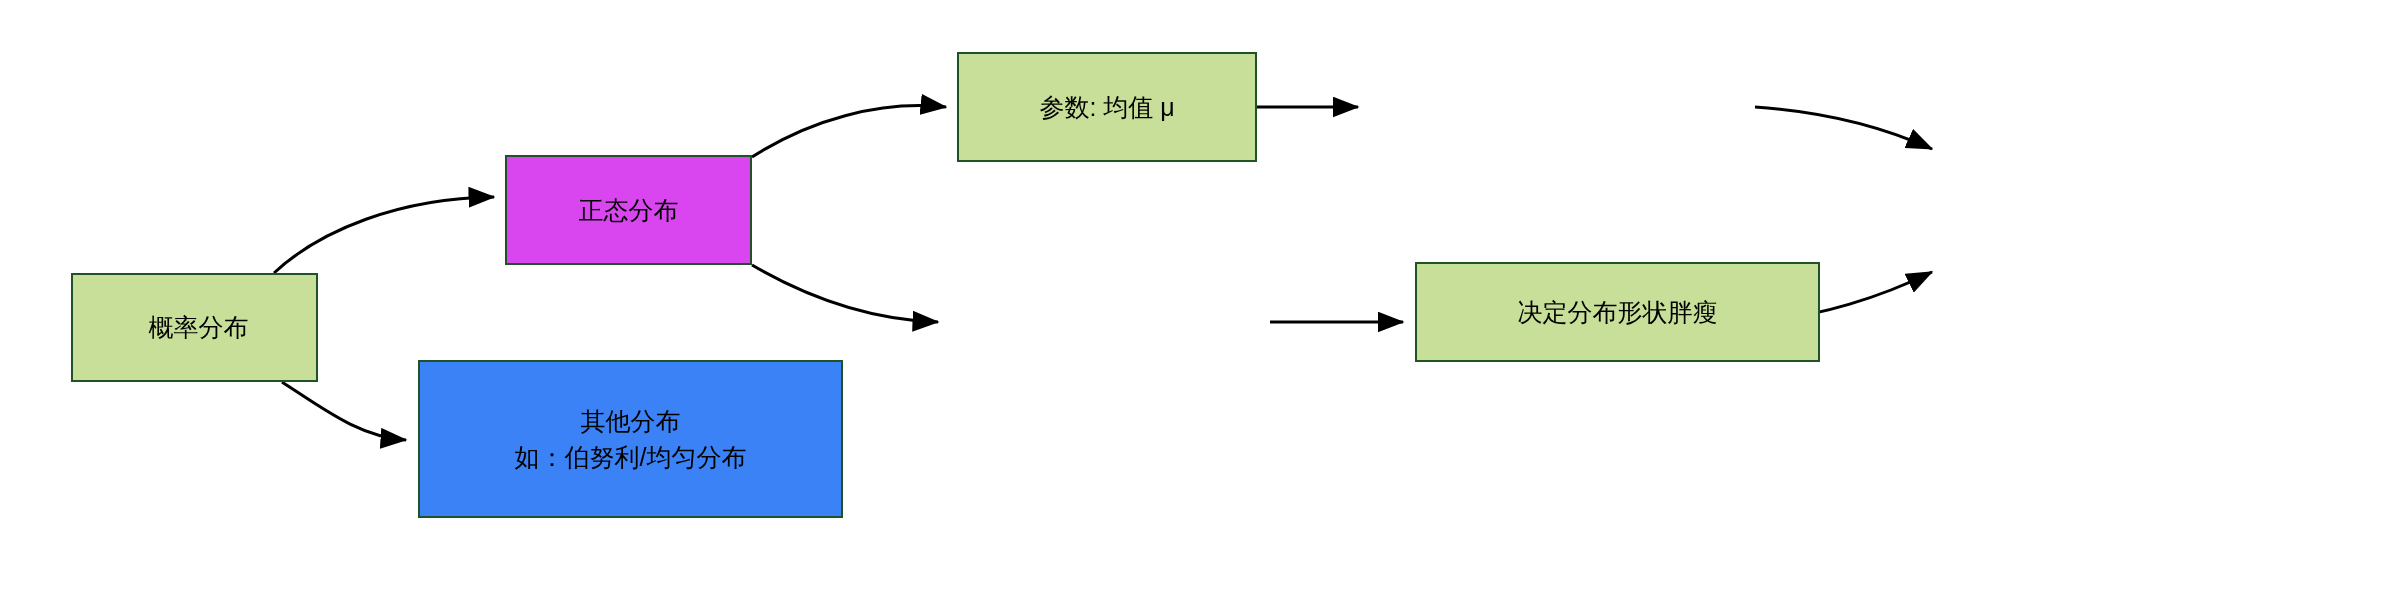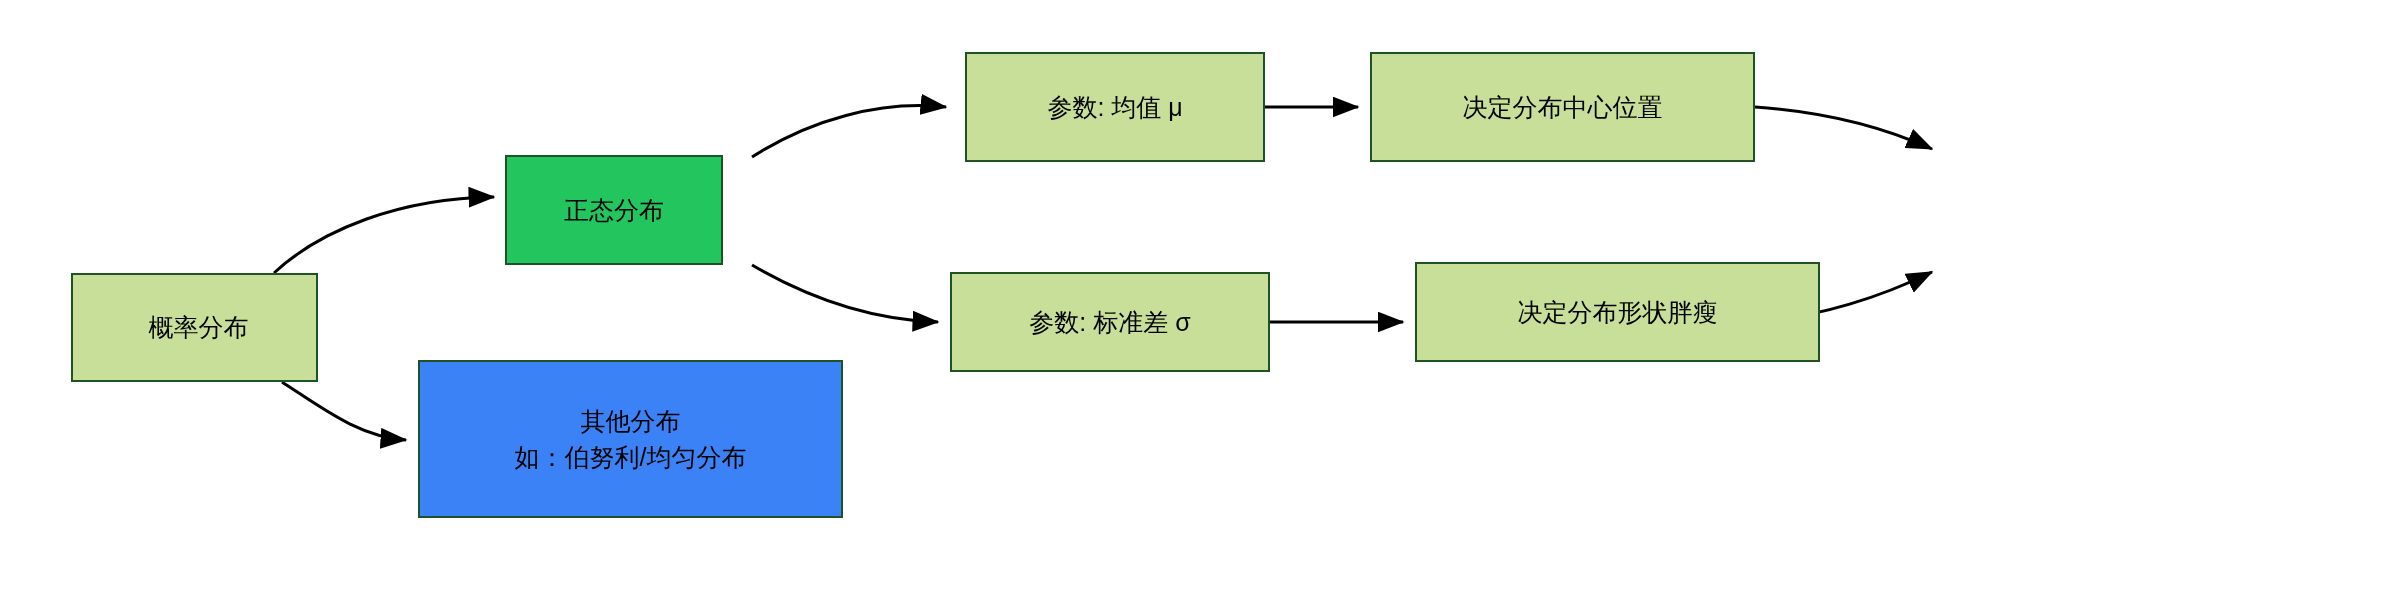--- a/index.html
+++ b/index.html
@@ -74,39 +74,33 @@
 
     <path d="M 1755 107 C 1830 112 1890 130 1932 149" fill="none" stroke="#000000" stroke-width="3" marker-end="url(#arrowhead)"></path>
 
     <path d="M 1750 322 C 1820 318 1885 295 1932 272" fill="none" stroke="#000000" stroke-width="3" marker-end="url(#arrowhead)"></path>
   </svg>
 
   <div class="node" style="left: 71px; top: 273px; width: 247px; height: 109px; background: rgb(200, 223, 154); border-color: rgb(31, 82, 36); color: rgb(0, 0, 0); padding-left: 8px;">
     <span class="node-label">概率分布</span>
   </div>
 
-  <div class="node" style="left: 505px; top: 155px; width: 218px; height: 110px; background: #22c55e; border-color: rgb(31, 82, 36); color: rgb(0, 0, 0);">
+  <div class="node" style="left: 505px; top: 155px; width: 247px; height: 110px; background: #d946ef; border-color: rgb(31, 82, 36); color: rgb(0, 0, 0);">
     <span class="node-label">正态分布</span>
   </div>
 
   <div class="node" style="left: 418px; top: 360px; width: 425px; height: 158px; background: #3b82f6; border-color: rgb(31, 82, 36); color: rgb(0, 0, 0);">
     <span class="node-label">其他分布
 如：伯努利/均匀分布</span>
   </div>
 
-  <div class="node" style="left: 957px; top: 52px; width: 300px; height: 110px; background: rgb(200, 223, 154); border-color: rgb(31, 82, 36); color: rgb(0, 0, 0); margin-left: 8px;">
+  <div class="node" style="left: 957px; top: 52px; width: 300px; height: 110px; background: rgb(200, 223, 154); border-color: rgb(31, 82, 36); color: rgb(0, 0, 0);">
     <span class="node-label">参数: 均值 μ</span>
   </div>
 
-  <div class="node" style="left: 950px; top: 272px; width: 320px; height: 100px; background: rgb(200, 223, 154); border-color: rgb(31, 82, 36); color: rgb(0, 0, 0);">
-    <span class="node-label">参数: 标准差 σ</span>
-  </div>
 
-  <div class="node" style="left: 1370px; top: 52px; width: 385px; height: 110px; background: rgb(200, 223, 154); border-color: rgb(31, 82, 36); color: rgb(0, 0, 0);">
-    <span class="node-label">决定分布中心位置</span>
-  </div>
 
   <div class="node" style="left: 1415px; top: 262px; width: 405px; height: 100px; background: rgb(200, 223, 154); border-color: rgb(31, 82, 36); color: rgb(0, 0, 0);">
     <span class="node-label">决定分布形状胖瘦</span>
   </div>
 
 
 </div>
 
 </body></html>

